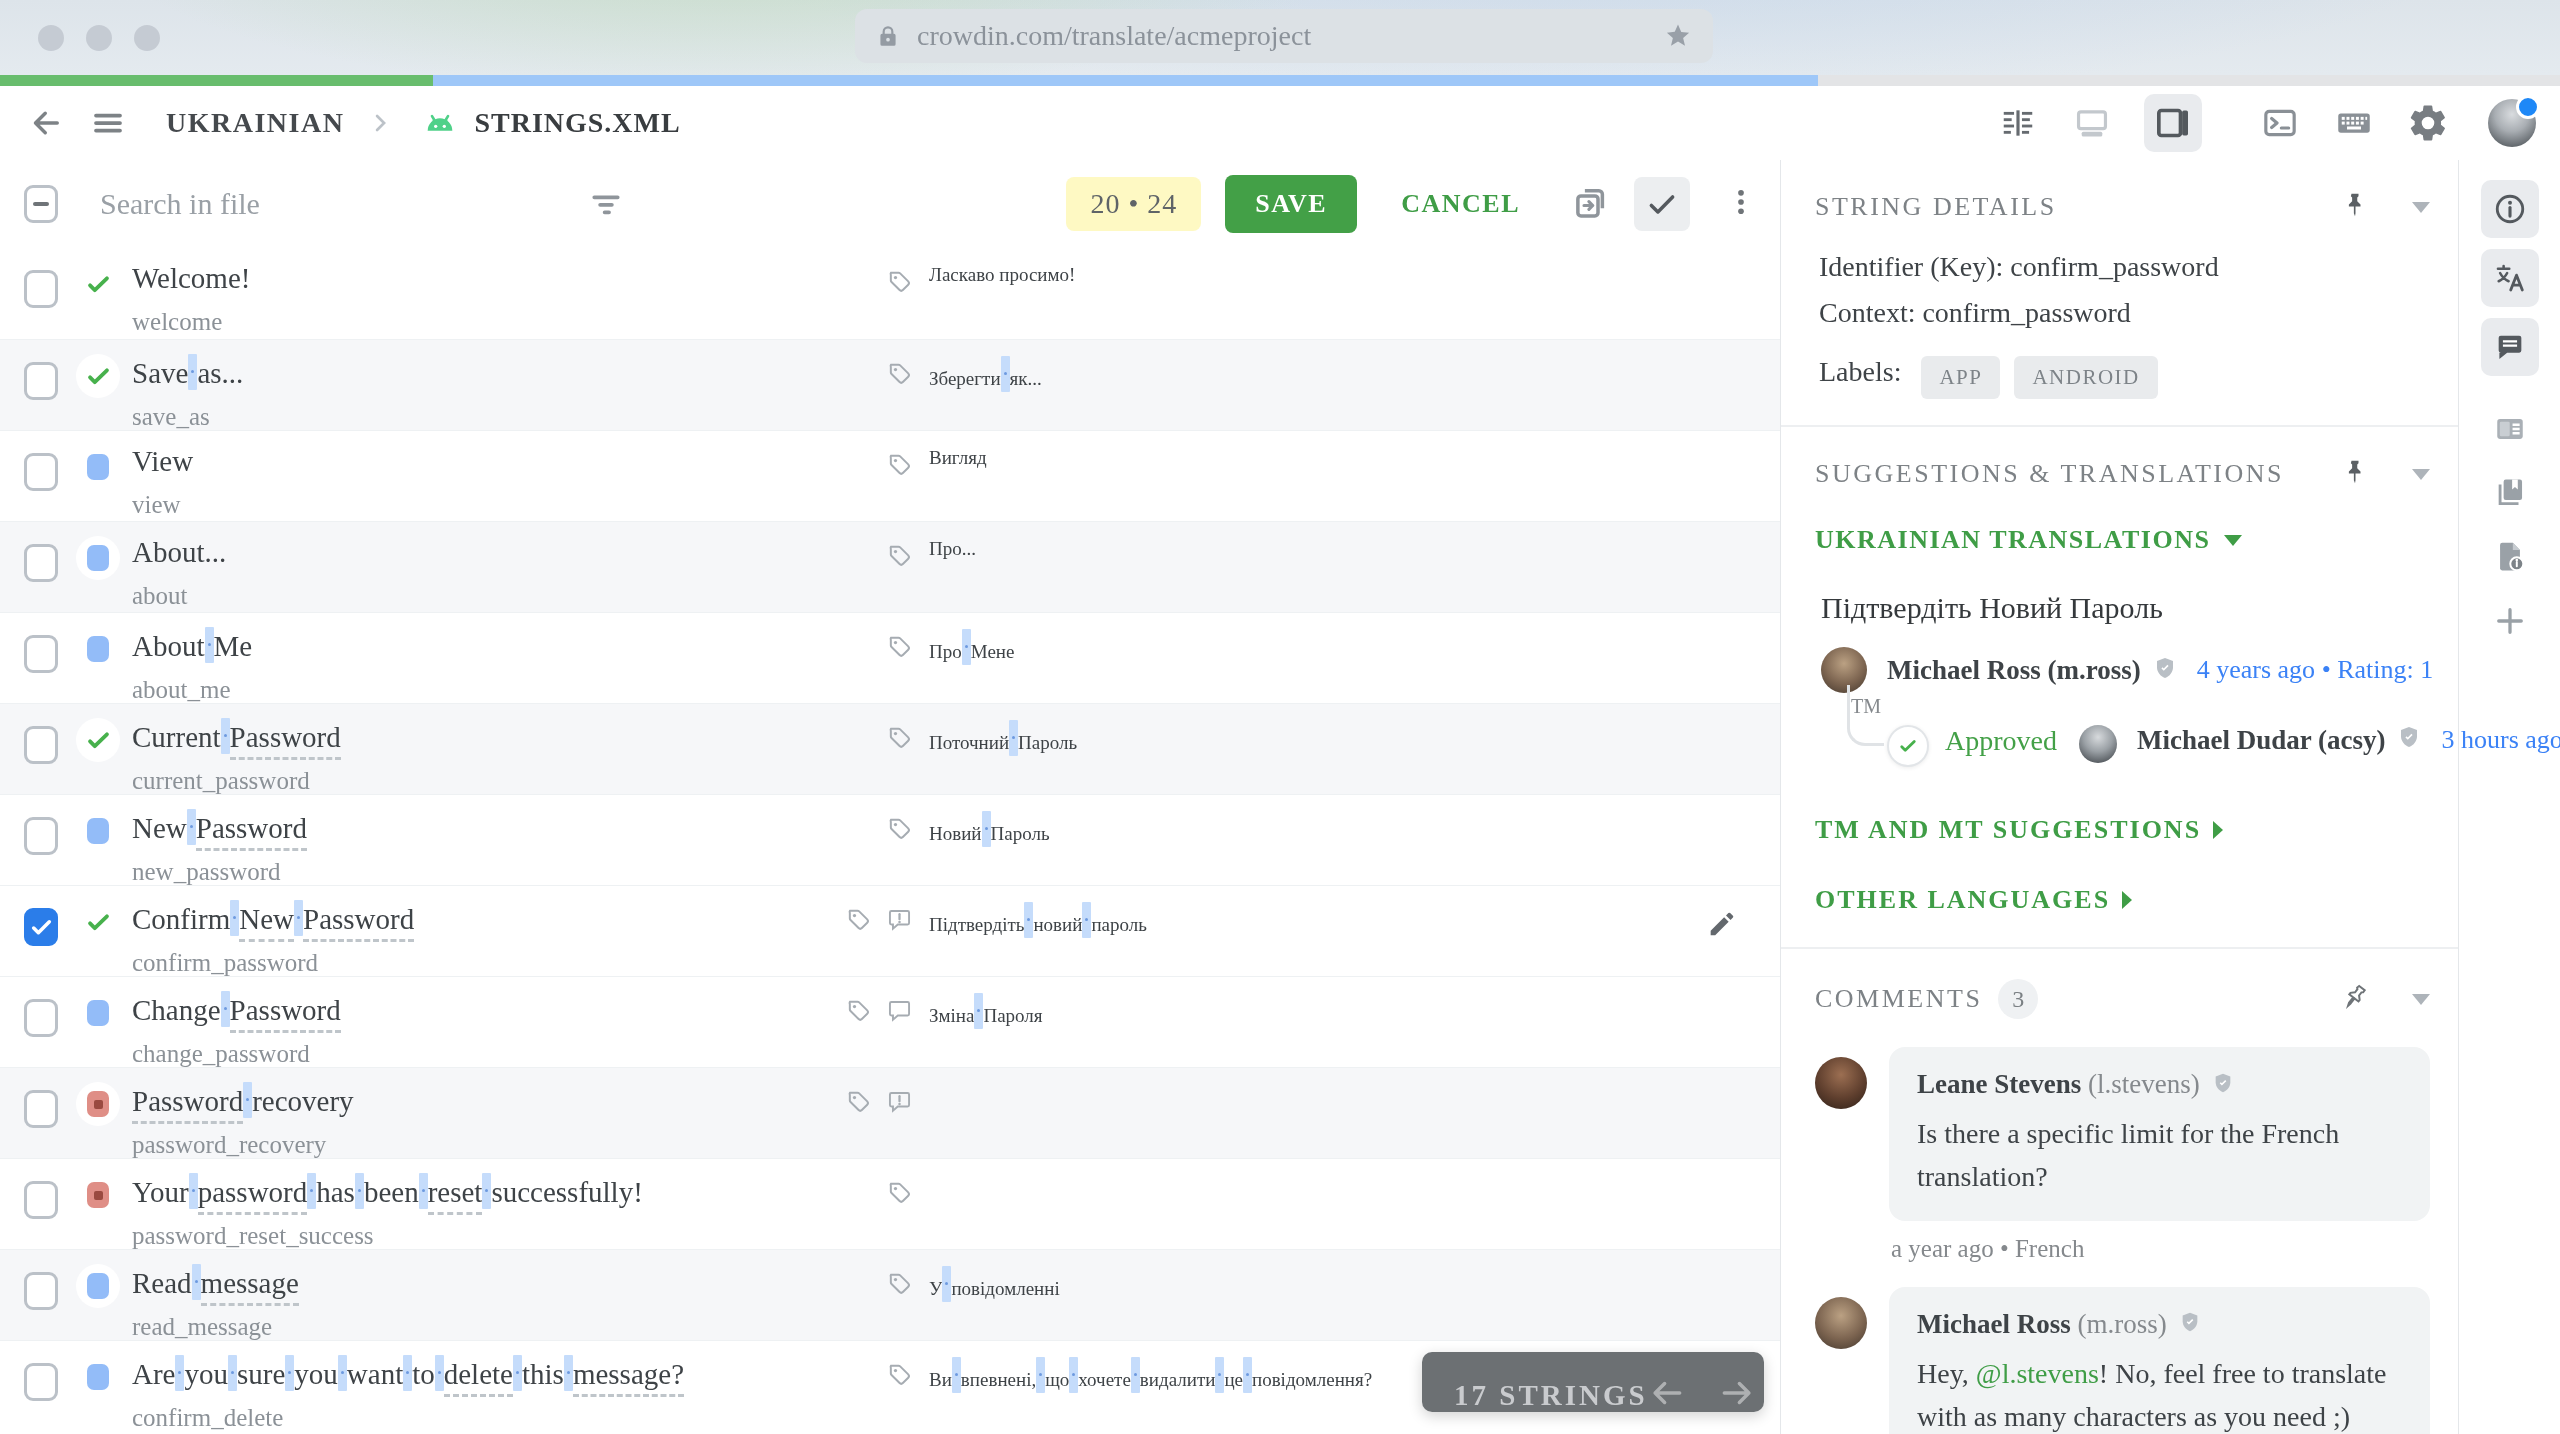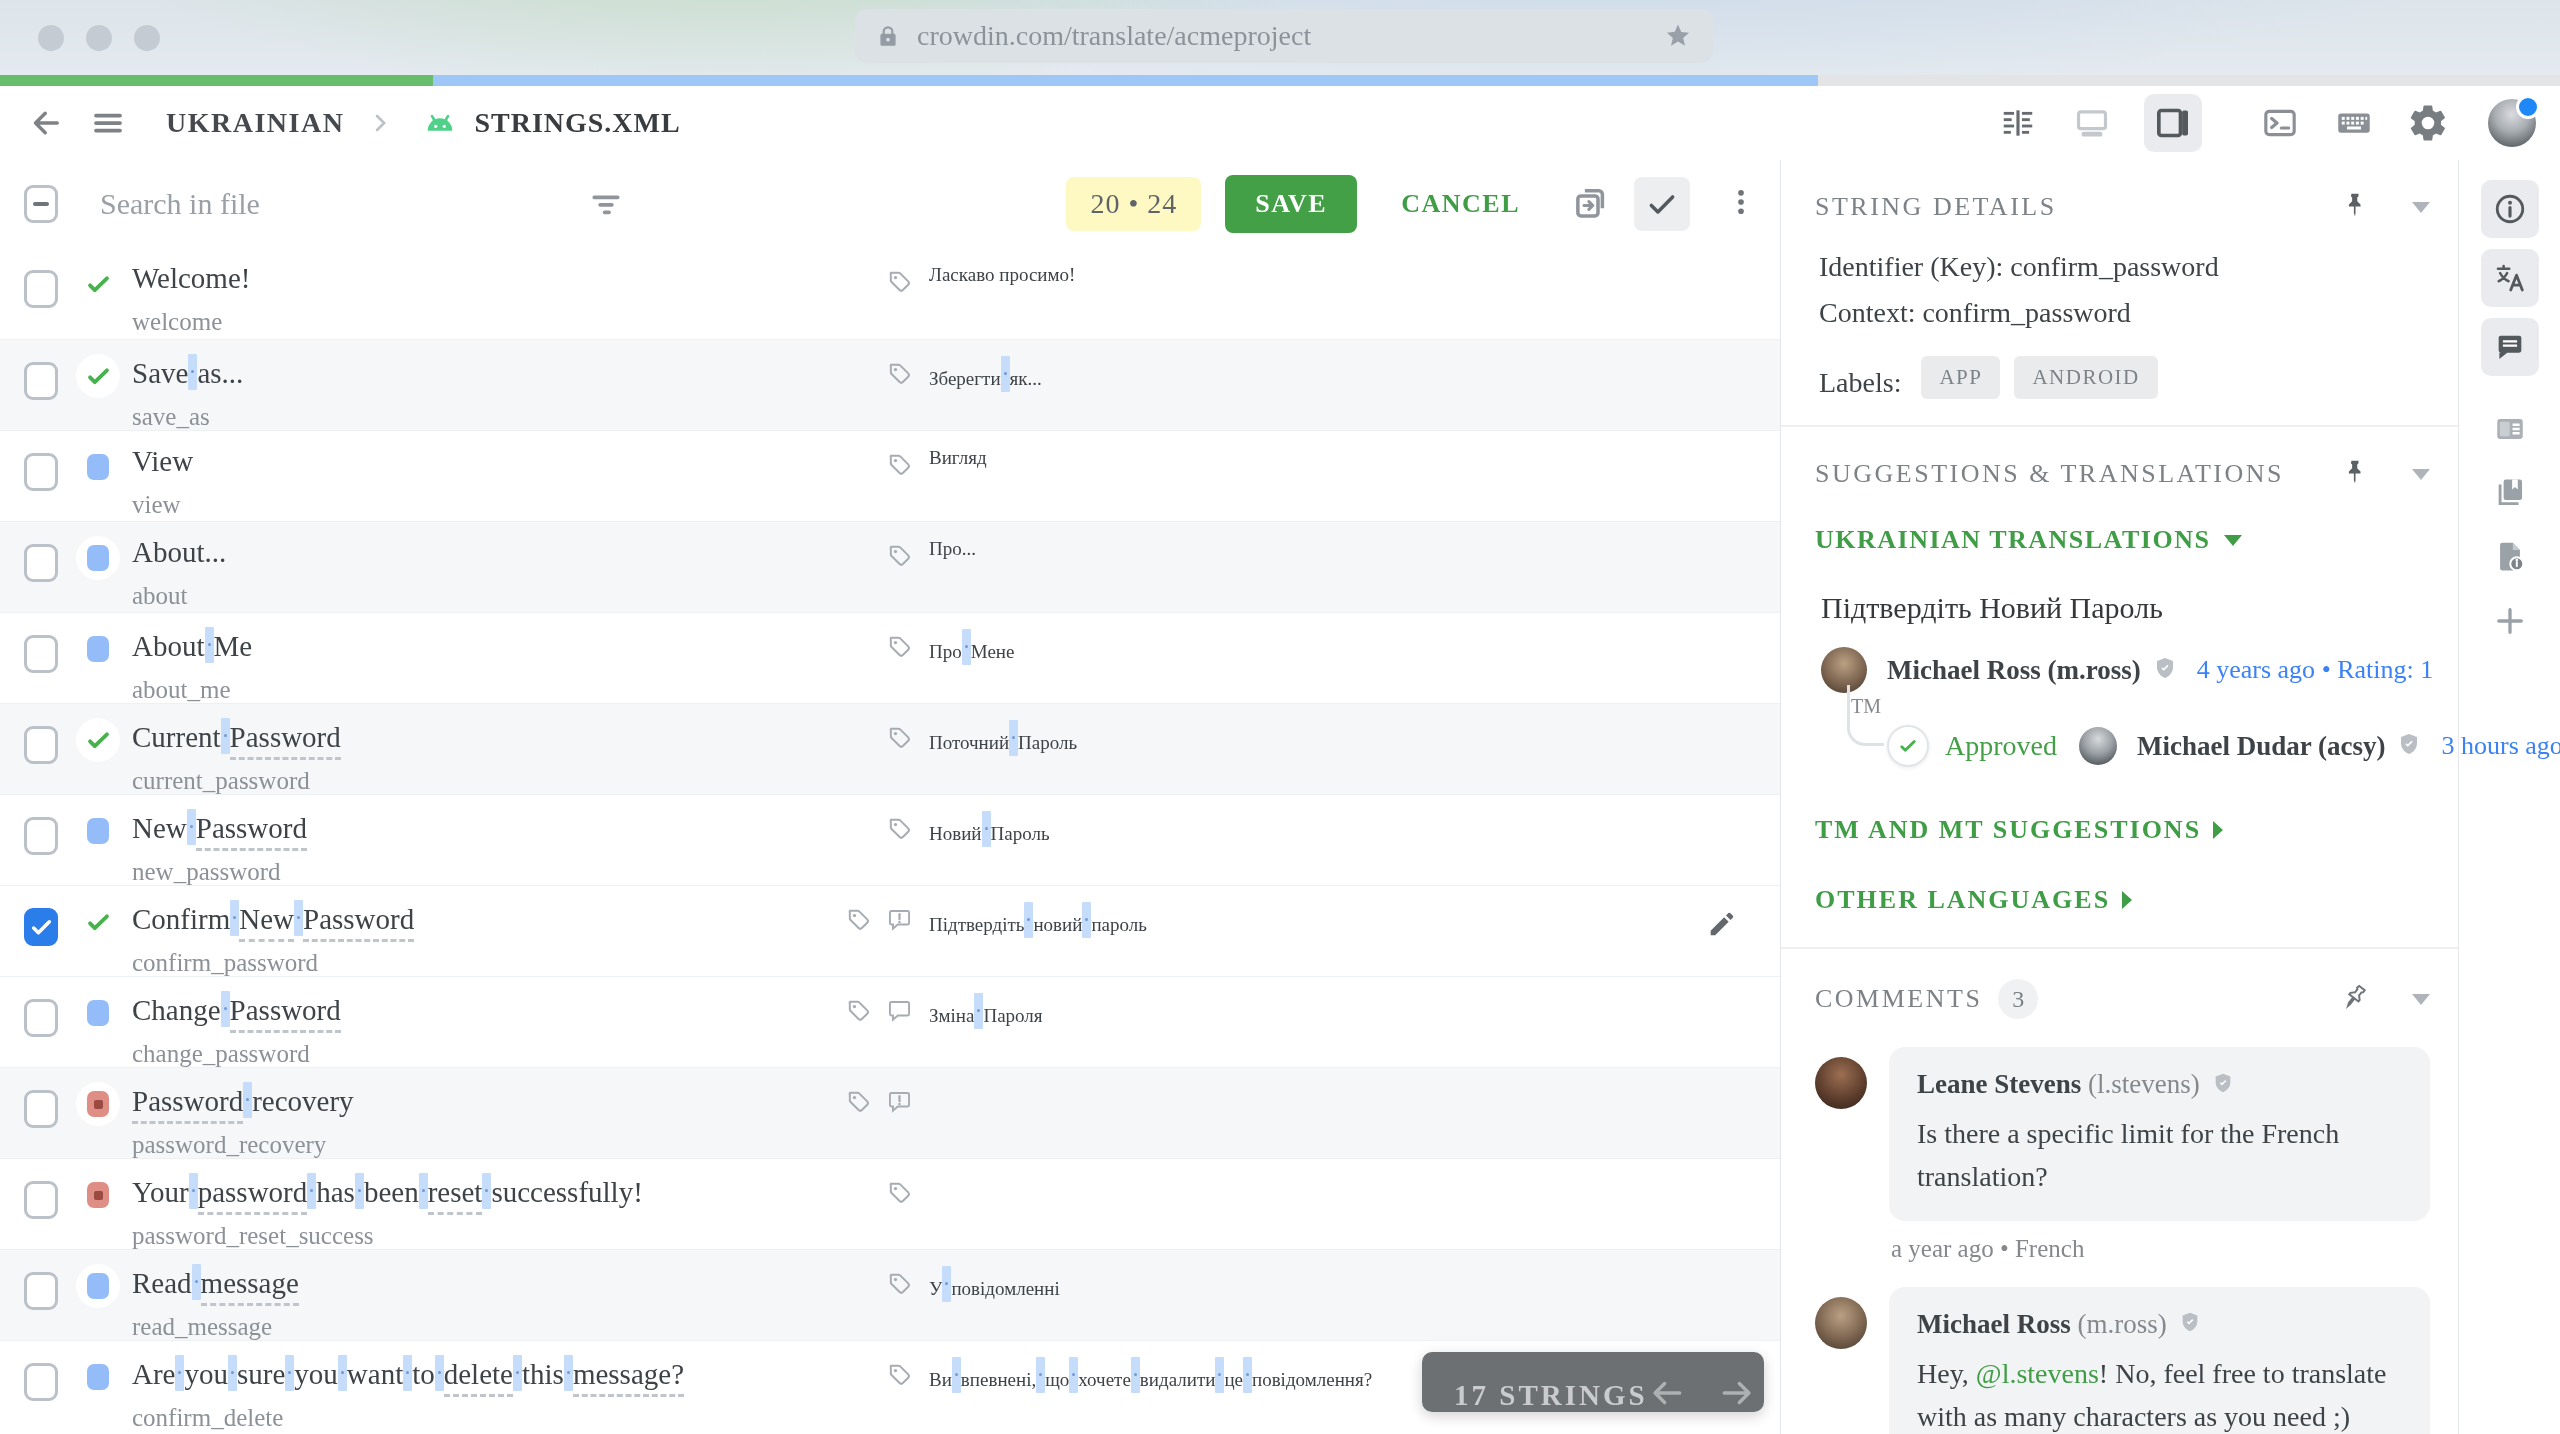--- a/index.html
+++ b/index.html
@@ -90,37 +90,37 @@
   .sec-hd{display:flex;align-items:center;padding:30px 0 4px}
   .sec-title{font-size:26px;color:#7d8286;letter-spacing:2.5px}
   .hd-pin{margin-left:auto}
   .tri-down{width:0;height:0;border-left:9px solid transparent;border-right:9px solid transparent;
       border-top:11px solid #aeb4ba;margin-left:42px}
   .tri-down.green{border-top-color:#3f9d46;margin-left:14px}
   .tri-right{width:0;height:0;border-top:9px solid transparent;border-bottom:9px solid transparent;
       border-left:10px solid #3f9d46;margin-left:12px}
   .dl{font-size:28px;color:#3e4347;line-height:46px}
   .details-body{margin-top:16px;padding-left:4px}
-  .labels-row{display:flex;align-items:flex-end;gap:14px;margin-top:20px}
+  .labels-row{display:flex;align-items:flex-start;gap:14px;margin-top:20px}
   .labels-lbl{font-size:28px;color:#3e4347;margin-right:6px}
   .chip{background:#e9ebed;border-radius:6px;padding:9px 18px;font-size:21px;color:#7d8388;letter-spacing:1.5px}
 
   .group-title{color:#3f9d46;font-size:26px;font-weight:bold;letter-spacing:1.5px;margin-top:30px;
       display:flex;align-items:center}
   .sugg-text{font-size:30px;color:#35393c;margin-top:36px;padding-left:6px}
   .sugg-wrap{position:relative;margin-top:22px;padding-left:6px}
   .author-row{display:flex;align-items:center}
   .av-ross{width:46px;height:46px;flex:none;
       background:radial-gradient(circle at 50% 36%,#bba183 0%,#7c6450 55%,#40352b 100%)}
   .tm-tag{position:absolute;left:36px;top:48px;font-size:20px;color:#85898d}
   .author-name{font-weight:bold;font-size:27px;color:#3e4347;margin-left:20px;white-space:nowrap}
   .meta{color:#3b82f6;font-size:26px;white-space:nowrap}
   .author-meta{margin-left:20px}
   .shield{margin-left:12px;flex:none}
-  .approval-row{display:flex;align-items:center;margin:32px 0 6px 66px;position:relative}
+  .approval-row{display:flex;margin:32px 0 6px 66px;position:relative}
   .connector{position:absolute;left:-40px;top:-40px;width:34px;height:58px;border-left:3px solid #e0e3e6;
       border-bottom:3px solid #e0e3e6;border-bottom-left-radius:18px}
   .ok-circle{width:38px;height:38px;border-radius:50%;background:#fff;border:2px solid #e2e5e8;
       display:flex;align-items:center;justify-content:center;box-shadow:0 1px 4px rgba(0,0,0,.08);flex:none}
   .approved-lbl{color:#43a047;font-size:28px;margin-left:16px}
   .av-dudar{width:38px;height:38px;margin-left:22px;flex:none;
       background:radial-gradient(circle at 50% 32%,#d7dadd 0%,#9aa0a5 45%,#33383d 100%)}
   .green-link{color:#3f9d46;font-weight:bold;font-size:26px;letter-spacing:2px;display:flex;align-items:center}
   .link-tm{margin-top:48px}
   .link-other{margin-top:40px;margin-bottom:6px}

